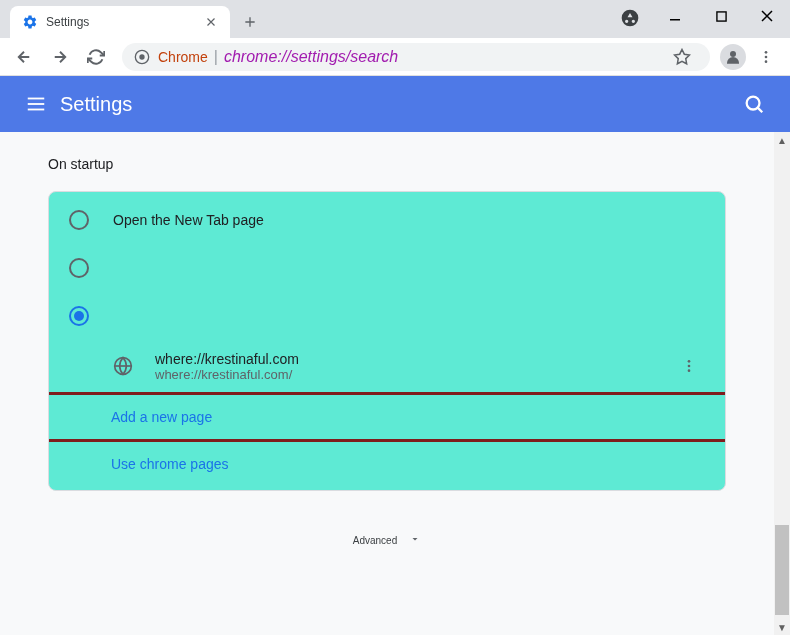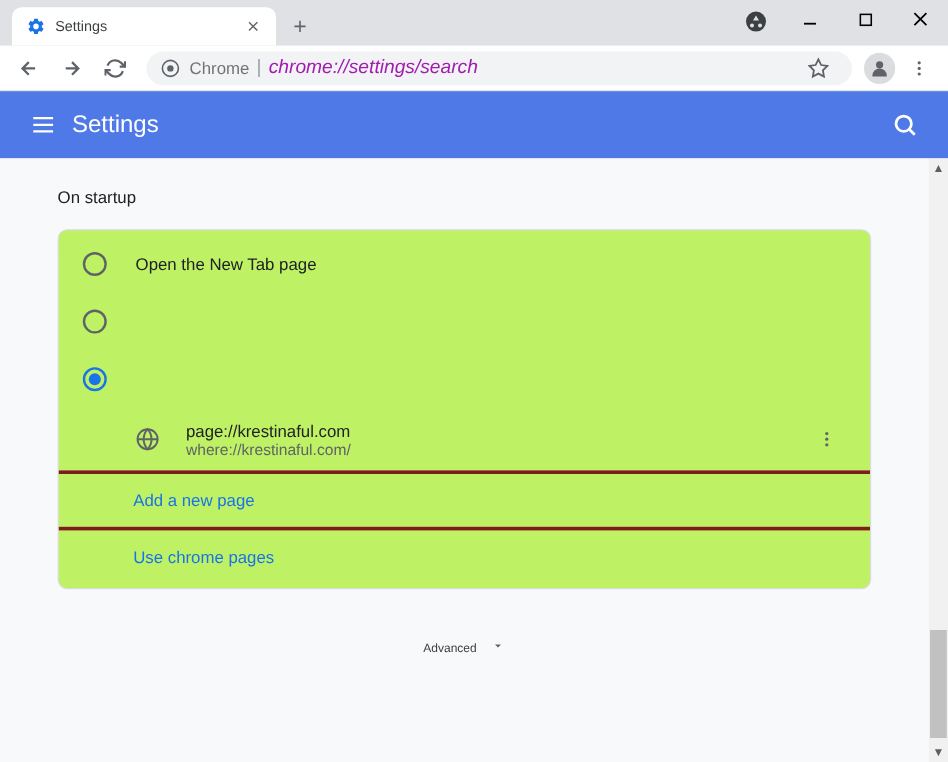--- a/index.html
+++ b/index.html
@@ -12,41 +12,41 @@
     .tab-close { width: 14px; height: 14px; color: #5f6368; cursor: pointer; }
     .new-tab-btn { width: 28px; height: 28px; display: flex; align-items: center; justify-content: center; margin-left: 6px; margin-bottom: 2px; cursor: pointer; }
     .window-controls { position: absolute; right: 0; top: 0; display: flex; height: 32px; }
     .wc-btn { width: 46px; display: flex; align-items: center; justify-content: center; cursor: pointer; }
     .incognito-indicator { position: absolute; right: 150px; top: 8px; }
     
     .toolbar { height: 38px; background: #fff; border-bottom: 1px solid #e0e0e0; display: flex; align-items: center; padding: 0 8px; gap: 4px; }
     .nav-btn { width: 32px; height: 32px; display: flex; align-items: center; justify-content: center; border-radius: 50%; cursor: pointer; color: #5f6368; }
     .omnibox { flex: 1; height: 28px; background: #f1f3f4; border-radius: 14px; display: flex; align-items: center; padding: 0 12px; margin: 0 6px; }
     .omnibox-icon { width: 16px; height: 16px; margin-right: 8px; color: #5f6368; }
-    .omnibox-text { font-size: 14px; color: #737373; }
+    .omnibox-text { font-size: 14px; color: #c2410c; }
     .omnibox-divider { color: #9aa0a6; margin: 0 6px; }
     .omnibox-url { color: #a21caf; font-style: italic; }
     .star-btn { margin-left: auto; }
     .toolbar-right { display: flex; align-items: center; gap: 4px; }
     .avatar { width: 26px; height: 26px; border-radius: 50%; background: #dadce0; display: flex; align-items: center; justify-content: center; }
     
     .settings-header { height: 56px; background: #4e79e7; display: flex; align-items: center; padding: 0 16px; color: #fff; }
     .menu-btn { width: 40px; height: 40px; display: flex; align-items: center; justify-content: center; cursor: pointer; }
     .settings-title { font-size: 20px; margin-left: 4px; }
     .search-settings-btn { margin-left: auto; width: 40px; height: 40px; display: flex; align-items: center; justify-content: center; cursor: pointer; }
     
     .content-area { position: absolute; top: 132px; left: 0; right: 16px; bottom: 0; background: #f8f9fa; overflow-y: auto; }
     .scrollbar { position: absolute; right: 0; top: 132px; width: 16px; bottom: 0; background: #f1f1f1; }
     .scroll-thumb { position: absolute; right: 1px; width: 14px; height: 90px; background: #c1c1c1; bottom: 20px; }
     .scroll-arrow { position: absolute; right: 0; width: 16px; height: 16px; display: flex; align-items: center; justify-content: center; color: #606060; font-size: 10px; }
     
     .section { padding: 24px 48px 0; }
     .section-title { font-size: 14px; color: #202124; margin-bottom: 19px; font-weight: 500; }
     
-    .card { background: #bef264; border: 1px solid #dadce0; border-radius: 8px; padding: 4px 0; margin-bottom: 24px; }
+    .card { background: #5eead4; border: 1px solid #dadce0; border-radius: 8px; padding: 4px 0; margin-bottom: 24px; }
     .radio-row { display: flex; align-items: center; padding: 14px 20px; cursor: pointer; }
     .radio-outer { width: 20px; height: 20px; border: 2px solid #5f6368; border-radius: 50%; display: flex; align-items: center; justify-content: center; margin-right: 24px; }
     .radio-outer.selected { border-color: #1a73e8; }
     .radio-inner { width: 10px; height: 10px; border-radius: 50%; background: #1a73e8; }
     .radio-label { font-size: 14px; color: #202124; }
     
     .page-entry { display: flex; align-items: center; padding: 10px 20px 10px 64px; }
     .globe-icon { width: 20px; height: 20px; color: #5f6368; margin-right: 22px; }
     .page-info { flex: 1; }
     .page-title { font-size: 14px; color: #202124; }
@@ -187,21 +187,21 @@
             <div class="radio-inner"></div>
           </div>
       </div>
       <div class="page-entry">
         <span class="globe-icon"><svg viewBox="0 0 24 24" fill="none" stroke="currentColor" stroke-width="2">
               <circle cx="12" cy="12" r="10"></circle>
               <line x1="2" y1="12" x2="22" y2="12"></line>
               <path d="M12 2a15.3 15.3 0 014 10 15.3 15.3 0 01-4 10 15.3 15.3 0 01-4-10 15.3 15.3 0 014-10z"></path>
             </svg></span>
         <div class="page-info">
-          <div class="page-title">page://krestinaful.com</div>
+          <div class="page-title">where://krestinaful.com</div>
           <div class="page-url">where://krestinaful.com/</div>
         </div>
         <div class="more-btn">
             <svg width="16" height="16" viewBox="0 0 24 24" fill="#5f6368">
               <circle cx="12" cy="5" r="2"></circle>
               <circle cx="12" cy="12" r="2"></circle>
               <circle cx="12" cy="19" r="2"></circle>
             </svg>
           </div>
       </div>

